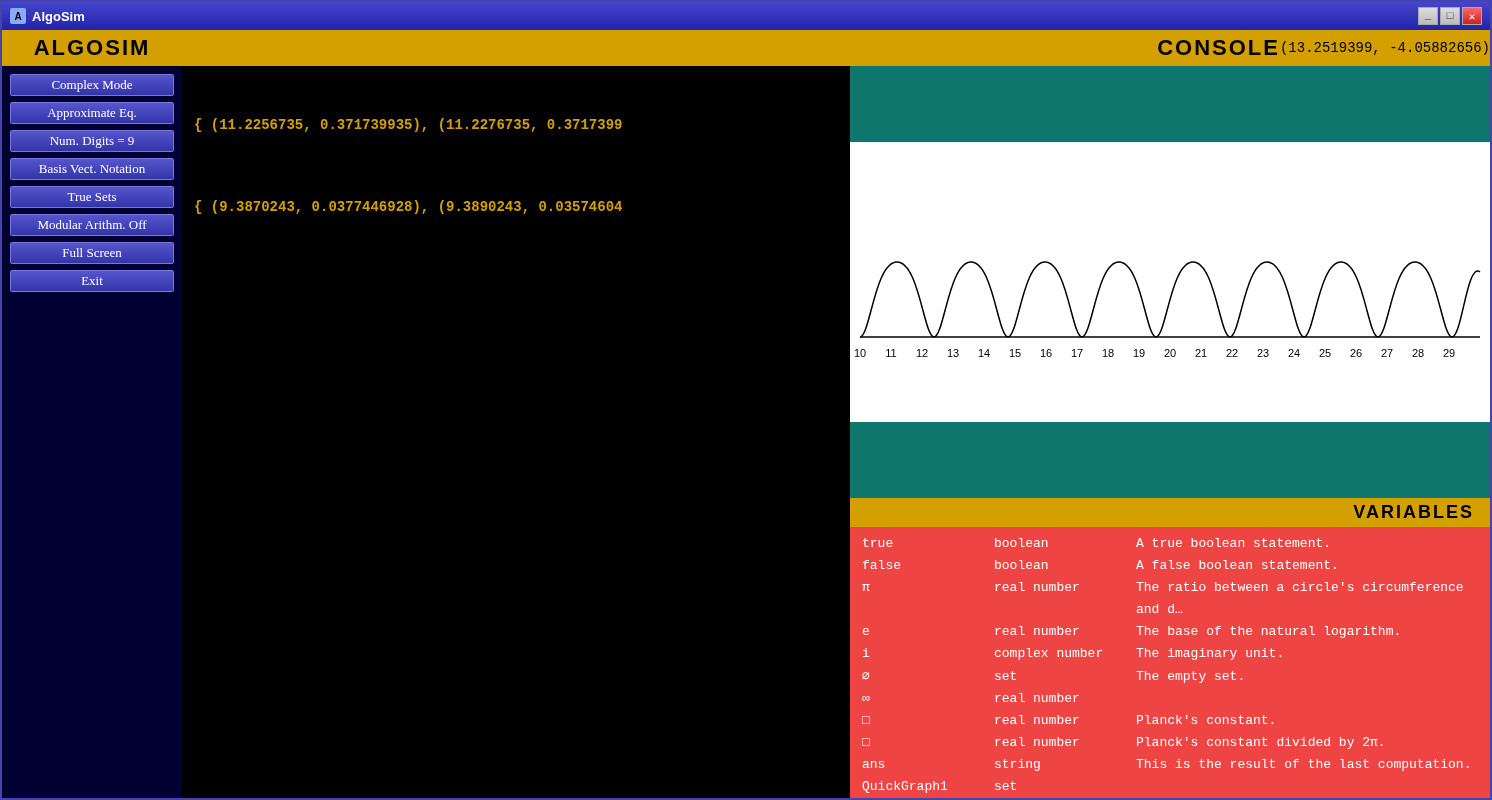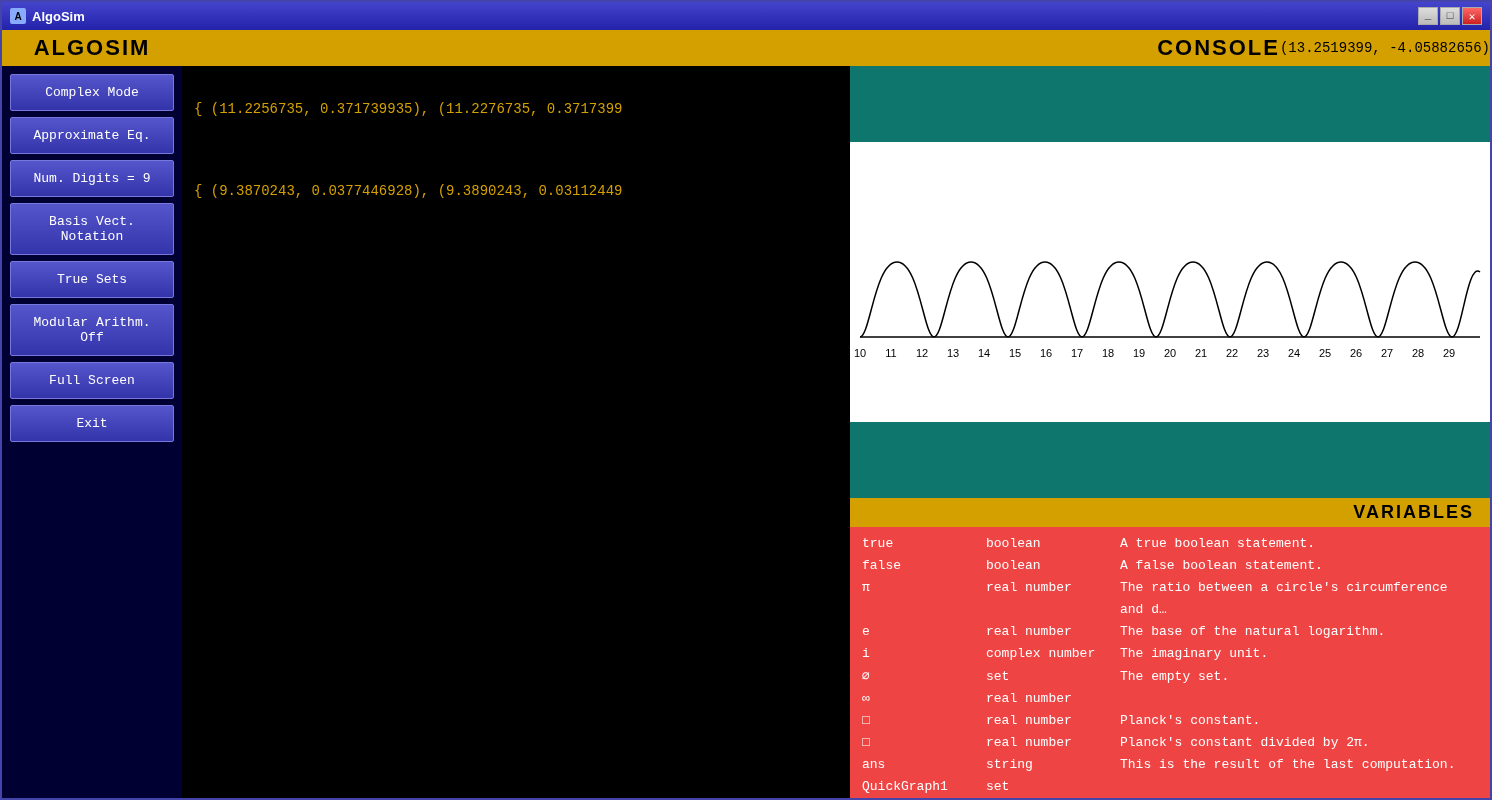--- a/index.html
+++ b/index.html
@@ -109,41 +109,42 @@
       flex-direction: column;
       padding: 8px;
       gap: 6px;
       flex-shrink: 0;
     }
     .sidebar-btn {
       background: linear-gradient(to bottom, #5555cc, #3333aa);
       border: 1px solid #7777dd;
       color: white;
       font-size: 13px;
-      font-family: Liberation Mono, monospace;
-      padding: 10px 8px;
+      font-family: Liberation Serif, serif;
+      padding: 2px 8px;
       cursor: pointer;
       text-align: center;
       border-radius: 2px;
     }
     .console-area {
       flex: 1;
       background: #000;
       padding: 12px;
       overflow: hidden;
       position: relative;
     }
     .console-output {
       color: #d4a000;
       font-size: 14px;
       font-family: 'Courier New', monospace;
       line-height: 1.6;
     }
     .console-output .result-line {
-      margin: 20px 0;
+      margin: 36px 0;
+      font-weight: bold;
     }
     .right-panel {
       width: 640px;
       display: flex;
       flex-direction: column;
       flex-shrink: 0;
     }
     .graph-area {
       flex: 1;
       background: #0f766e;
@@ -171,21 +172,21 @@
       padding-right: 16px;
     }
     .variables-table {
       padding: 6px 12px;
       overflow-y: auto;
       height: calc(100% - 32px);
     }
     .var-row {
       display: grid;
       grid-template-columns: 120px 130px 1fr;
-      gap: 4px;
+      gap: 12px;
       line-height: 1.7;
       font-size: 13px;
       font-family: 'Courier New', monospace;
     }
     .var-name { color: white; }
     .var-type { color: white; }
     .var-desc { color: white; }
   </style>
 </head>
 <body>
@@ -222,21 +223,21 @@
       <button class="sidebar-btn">Full Screen</button>
       <button class="sidebar-btn">Exit</button>
     </div>
 
     <div class="console-area">
       <div class="console-output">
         <div class="result-line">
           <span>{ (11.2256735, 0.371739935), (11.2276735, 0.3717399</span>
         </div>
         <div class="result-line" style="margin-top: 60px;">
-          <span>{ (9.3870243, 0.0377446928), (9.3890243, 0.03112449</span>
+          <span>{ (9.3870243, 0.0377446928), (9.3890243, 0.03574604</span>
         </div>
       </div>
     </div>
 
     <div class="right-panel">
 
       <div class="graph-area">
         <svg class="graph-canvas" viewBox="0 0 640 280" xmlns="http://www.w3.org/2000/svg">
 
           <rect width="640" height="280" fill="white"></rect>

